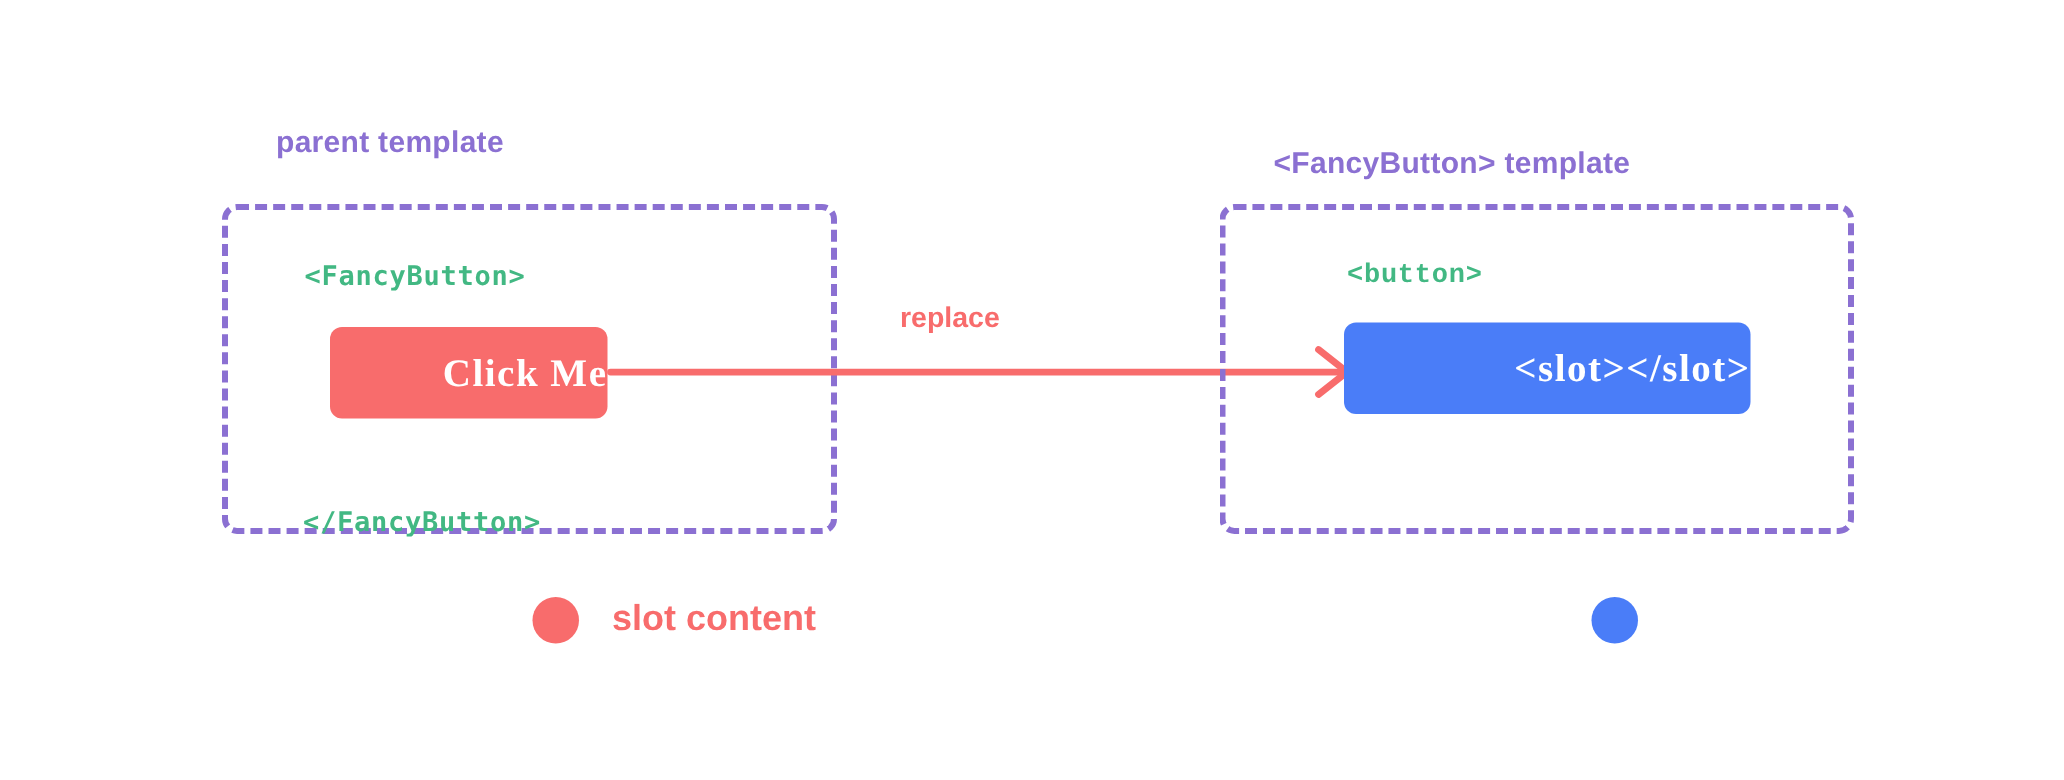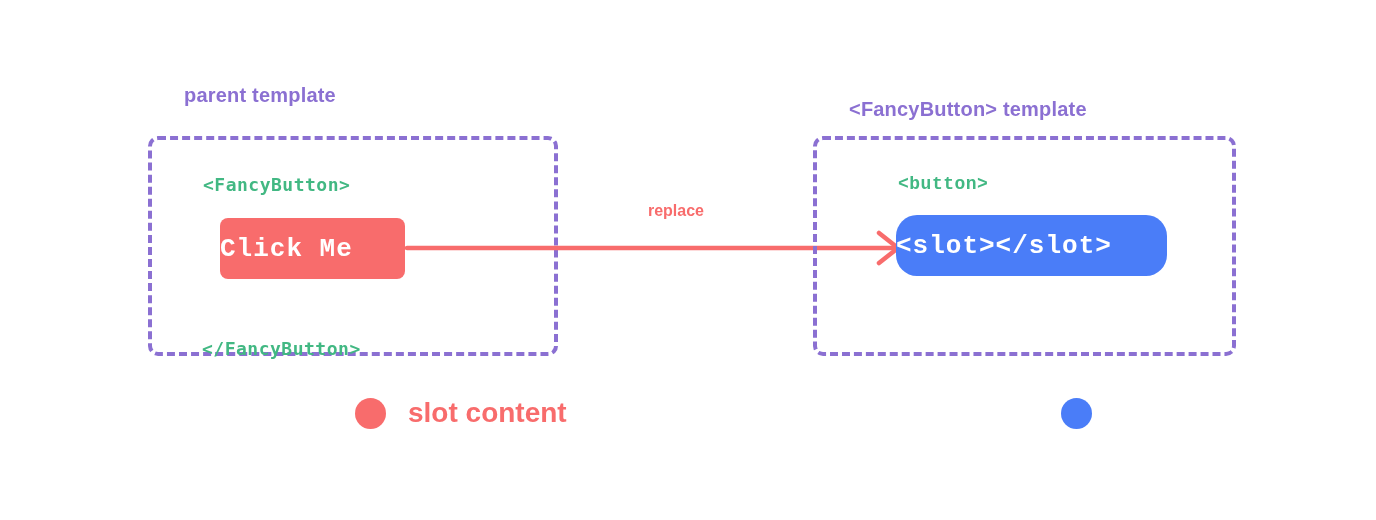--- a/index.html
+++ b/index.html
@@ -40,57 +40,56 @@
     font-weight:bold;
     font-size:18px;
     letter-spacing:.5px;
     color:var(--green);
     white-space:nowrap;
   }
   .chip{
     position:absolute;
     display:flex;
     align-items:center;
-    justify-content:flex-start;
+    justify-content:flex-end;
     border-radius:8px;
-    font-family:Liberation Mono, monospace;
+    font-family:Liberation Serif, serif;
     font-weight:bold;
     font-size:26px;
     letter-spacing:1px;
     color:var(--text-on-chip);
     white-space:nowrap;
   }
   .chip.coral{background:var(--coral);}
   .chip.blue{background:var(--blue);}
   .arrow-label{
     position:absolute;
-    font-size:16px;
+    font-size:19px;
     font-weight:bold;
     color:var(--coral);
-    text-align:center;
     white-space:nowrap;
   }
   .arrow-svg{position:absolute;overflow:visible;}
   .legend-item{
     position:absolute;
     display:flex;
     align-items:center;
     height:32px;
   }
   .legend-dot{
     width:31px;
     height:31px;
     border-radius:50%;
     flex:0 0 auto;
   }
   .legend-dot.coral{background:var(--coral);}
   .legend-dot.blue{background:var(--blue);}
   .legend-text{
     margin-left:22px;
-    font-size:28px;
+    font-size:24px;
     font-weight:bold;
     white-space:nowrap;
   }
   .legend-text.coral{color:var(--coral);}
   .legend-text.blue{color:var(--blue);}
 </style>
 </head>
 <body>
 
 <div class="canvas">
@@ -113,21 +112,21 @@
     <line x1="2" y1="19" x2="492" y2="19" stroke="var(--coral)" stroke-width="4.5" stroke-linecap="round"></line>
     <polyline points="474,4 493,19 474,34" fill="none" stroke="var(--coral)" stroke-width="4.5" stroke-linecap="round" stroke-linejoin="round"></polyline>
   </svg>
 
   <div class="panel-label" style="left:813px; top:98px;">&lt;FancyButton&gt; template</div>
 
   <div class="dashed-box" style="left:813px; top:136px; width:423px; height:220px;"></div>
 
   <div class="code" style="left:898px; top:174px;font-family:Liberation Mono, monospace;">&lt;button&gt;</div>
 
-  <div class="chip blue" style="left:896px; top:215px; width:271px; height:61px;border-radius:21px;">
+  <div class="chip blue" style="left:896px; top:215px; width:271px; height:61px;">
     <span>&lt;slot&gt;&lt;/slot&gt;</span>
   </div>
 
 
   <div class="legend-item" style="left:355px; top:397px;">
     <span class="legend-dot coral"></span>
     <span class="legend-text coral">slot content</span>
   </div>
 
   <div class="legend-item" style="left:1061px; top:397px;">

